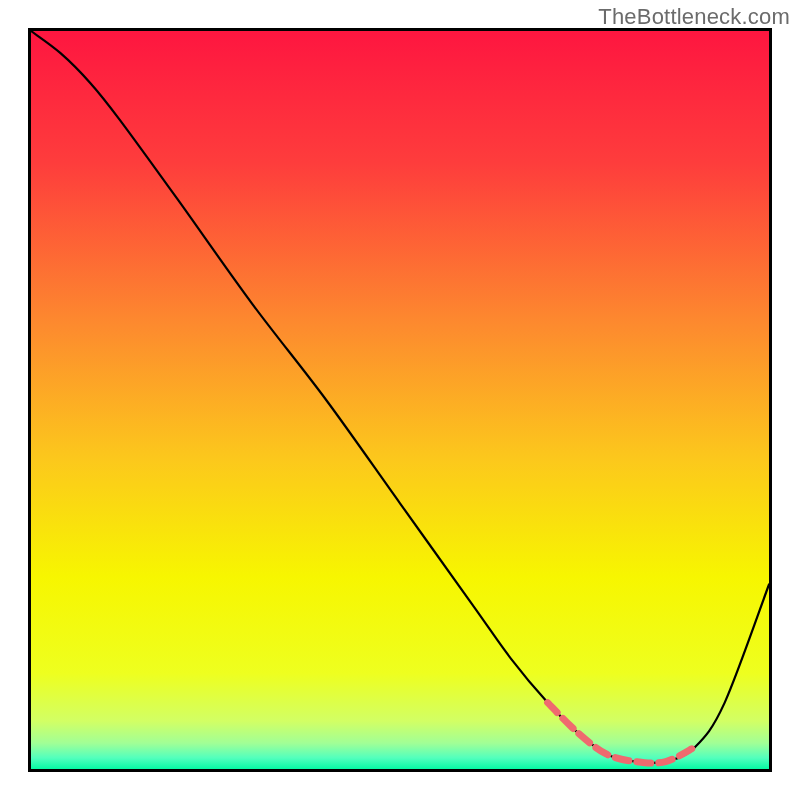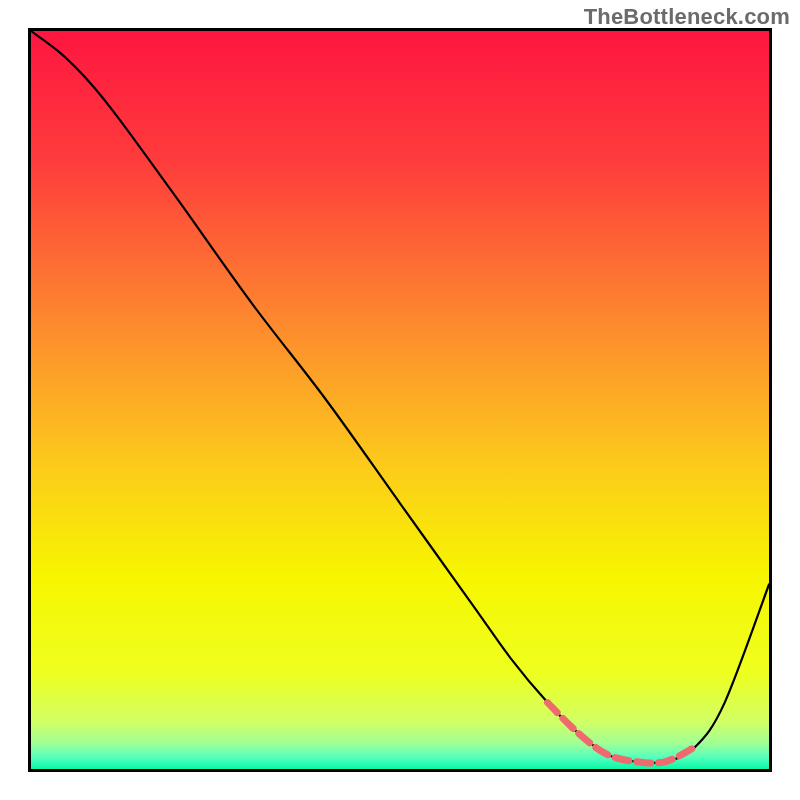--- a/index.html
+++ b/index.html
@@ -14,21 +14,21 @@
   .frame {
     position: relative;
     width: 800px;
     height: 800px;
   }
   .attribution {
     position: absolute;
     top: 4px;
     right: 10px;
     font-size: 22px;
-    font-weight: 700;
+    font-weight: 400;
     color: #6b6b6b;
     letter-spacing: 0.2px;
     z-index: 5;
   }
   .plot-wrap {
     position: absolute;
     left: 28px;
     top: 28px;
     width: 744px;
     height: 744px;

